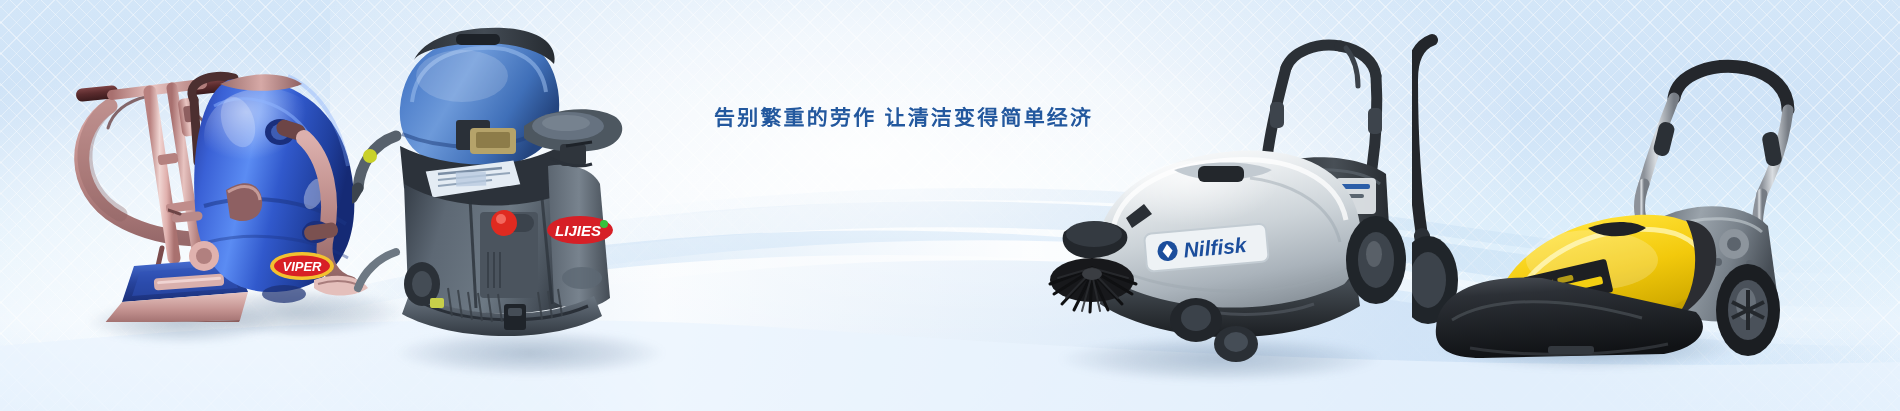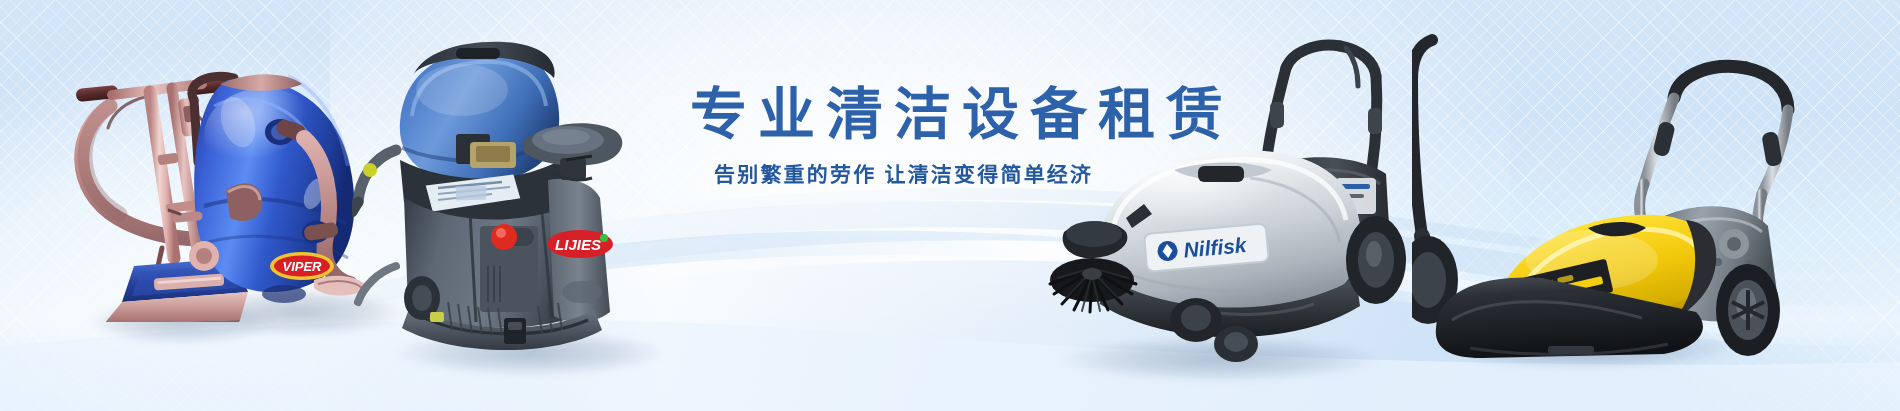--- a/index.html
+++ b/index.html
@@ -256,21 +256,21 @@
       <ellipse cx="116" cy="228" rx="22" ry="9" fill="#1b2f72" opacity=".7"></ellipse>
 
       <path d="M146 214 C 168 206, 192 210, 200 222 C 186 232, 158 232, 146 222 Z" fill="#e4bfbb"></path>
       <path d="M150 218 C 170 212, 188 216, 194 222" fill="none" stroke="#a87d7c" stroke-width="2"></path>
       <path d="M8 152 L 30 150" stroke="#b98a89" stroke-width="9" stroke-linecap="round"></path>
       <path d="M0 144 L 12 148" stroke="#6d4546" stroke-width="3" stroke-linecap="round"></path>
     </svg>
   </div>
 
   <div class="shadow" style="left:396px; top:330px; width:268px; height:46px;"></div>
-  <div class="machine" style="left:352px; top:30px; width:310px; height:330px;">
+  <div class="machine" style="left:352px; top:16px; width:310px; height:330px;">
     <svg width="310" height="330" viewBox="0 0 310 330">
       <defs>
         <linearGradient id="hoodG" x1="0" y1="0" x2="1" y2="0.5">
           <stop offset="0" stop-color="#20407e"></stop>
           <stop offset=".16" stop-color="#4b7cc9"></stop>
           <stop offset=".45" stop-color="#6d9ada"></stop>
           <stop offset=".78" stop-color="#3f6fb8"></stop>
           <stop offset="1" stop-color="#24457f"></stop>
         </linearGradient>
         <linearGradient id="chassG" x1="0" y1="0" x2="1" y2="0.2">
@@ -560,17 +560,16 @@
       <ellipse cx="336" cy="282" rx="32" ry="46" fill="#1b1e22"></ellipse>
       <ellipse cx="336" cy="282" rx="20" ry="30" fill="#4a515a"></ellipse>
       <ellipse cx="334" cy="276" rx="10" ry="16" fill="#687079"></ellipse>
       <path d="M336 262 L 336 302" stroke="#24282d" stroke-width="4"></path>
       <path d="M320 274 L 352 290" stroke="#24282d" stroke-width="4"></path>
       <path d="M320 290 L 352 274" stroke="#24282d" stroke-width="4"></path>
     </svg>
   </div>
 
   <div class="copy">
-    <div class="headline">专业清洁设备租赁</div>
     <div class="subline">告别繁重的劳作 让清洁变得简单经济</div>
   </div>
 
 </div>
 
 </body></html>

